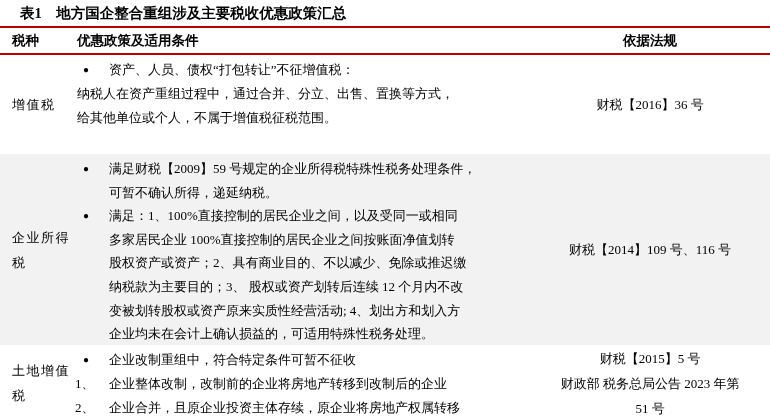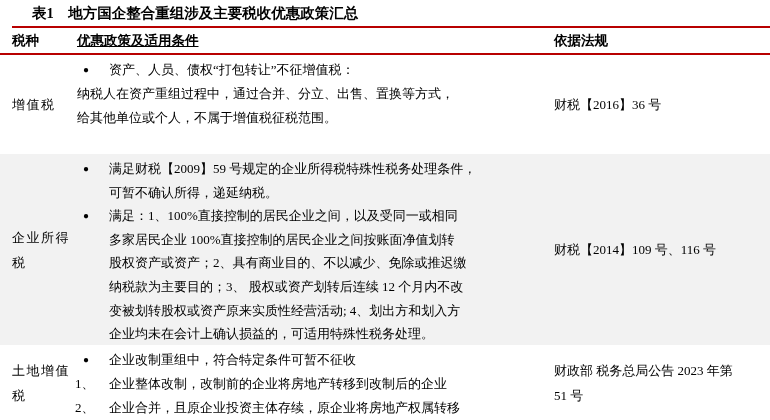--- a/index.html
+++ b/index.html
@@ -15,32 +15,31 @@
     background:#fff;
     color:var(--text);
     font-family:"Liberation Serif","DejaVu Serif",serif;
   }
   .title-row{
     height:26px;line-height:27px;
     padding-left:20px;
     font-size:14.5px;font-weight:bold;
     border-bottom:2.5px solid var(--accent);
     white-space:nowrap;
-    margin-left:12px;
   }
   .header-row{
     display:flex;
     height:25px;line-height:25px;
     font-size:13.5px;font-weight:bold;
     border-bottom:2px solid var(--accent);
   }
   .col1{width:74px;box-sizing:border-box;padding-left:12px;}
   .col2{flex:1;box-sizing:border-box;}
-  .col3{width:216px;box-sizing:border-box;padding-right:24px;text-align:left;}
-  .header-row .col2{padding-left:3px;text-decoration:underline;}
+  .col3{width:216px;box-sizing:border-box;padding-right:24px;text-align:center;}
+  .header-row .col2{padding-left:3px;}
   .row{display:flex;}
   .row:nth-child(1){height:99px;}
   .row:nth-child(2){height:191px;background:var(--altbg);}
   .row:nth-child(3){height:76px;}
   .row .col1{
     display:flex;flex-direction:column;justify-content:center;
     font-size:13px;line-height:25px;letter-spacing:1.5px;
   }
   .row .col2{padding-top:3px;font-size:13px;}
   .row .col3{
@@ -104,18 +103,19 @@
       <div class="row">
         <div class="col1">
           <div>土地增值税</div>
         </div>
         <div class="col2">
           <div class="line l-bullet"><span class="bullet">●</span><span>企业改制重组中，符合特定条件可暂不征收</span></div>
           <div class="line l-num"><span class="num">1、</span><span>企业整体改制，改制前的企业将房地产转移到改制后的企业</span></div>
           <div class="line l-num"><span class="num">2、</span><span>企业合并，且原企业投资主体存续，原企业将房地产权属转移</span></div>
         </div>
         <div class="col3">
+          <div class="basis-line">财税【2015】5 号</div>
           <div class="basis-line">财政部 税务总局公告 2023 年第</div>
           <div class="basis-line">51 号</div>
         </div>
       </div>
     </div>
 </div>
 
 </body></html>

